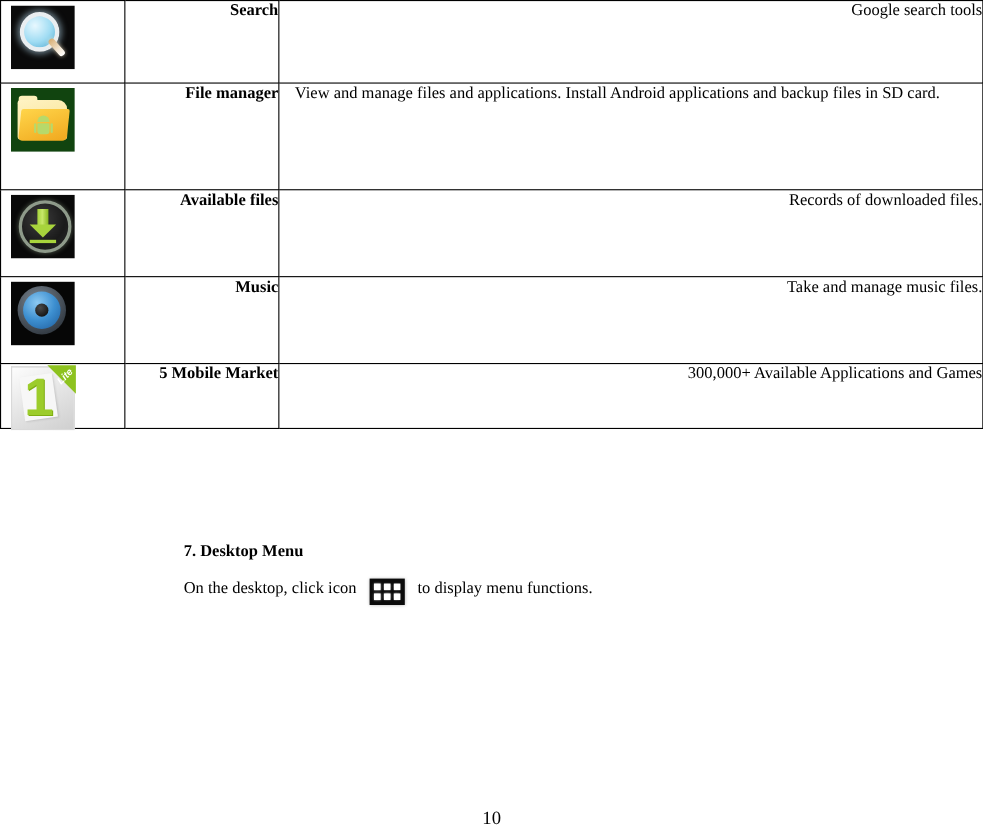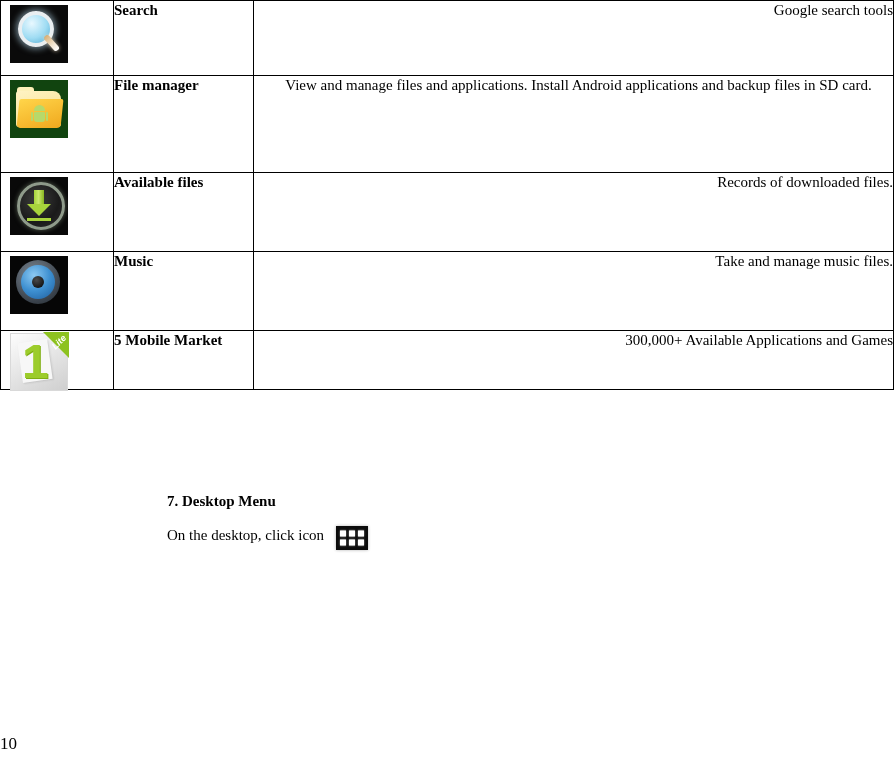--- a/index.html
+++ b/index.html
@@ -39,34 +39,34 @@
   .cell-icon {
     position: relative;
     height: 100%;
   }
   .icon-wrap {
     position: absolute;
     top: 4px;
     left: 9px;
   }
   .cell-name {
-    text-align: left;
+    text-align: right;
     font-weight: bold;
     font-size: 15px;
     padding-top: 12px;
     line-height: 1.2;
   }
   .cell-desc {
     text-align: right;
     font-size: 15px;
     padding-top: 12px;
     line-height: 1.3;
   }
   .cell-desc.justified {
-    text-align: center;
+    text-align: left;
     padding-left: 14px;
     padding-right: 4px;
   }
 
   
   .r-search     td { height: 74px; }
   .r-file       td { height: 96px; }
   .r-download   td { height: 78px; }
   .r-camera     td { height: 67px; }
   .r-music      td { height: 78px; }
@@ -364,21 +364,21 @@
     background: #ffffff;
     box-shadow: 0 0 2px rgba(255,255,255,0.7);
   }
 
   
   .page-number {
     position: absolute;
     left: 0;
     right: 0;
     top: 735px;
-    text-align: left;
+    text-align: center;
     font-size: 17px;
     line-height: 1;
   }
 </style>
 </head>
 <body>
 
 <table class="apps-table">
   <colgroup>
     <col class="col-icon">
@@ -485,16 +485,17 @@
 
 <div class="section">
   <p class="section-heading">7. Desktop Menu</p>
   <div class="section-line">
     <span>On the desktop, click icon </span>
     <span class="menu-icon">
       <span class="grid">
         <i></i><i></i><i></i><i></i><i></i><i></i>
       </span>
     </span>
+    <span> to display menu functions.</span>
   </div>
 </div>
 
 <div class="page-number">10</div>
 
 </body></html>

